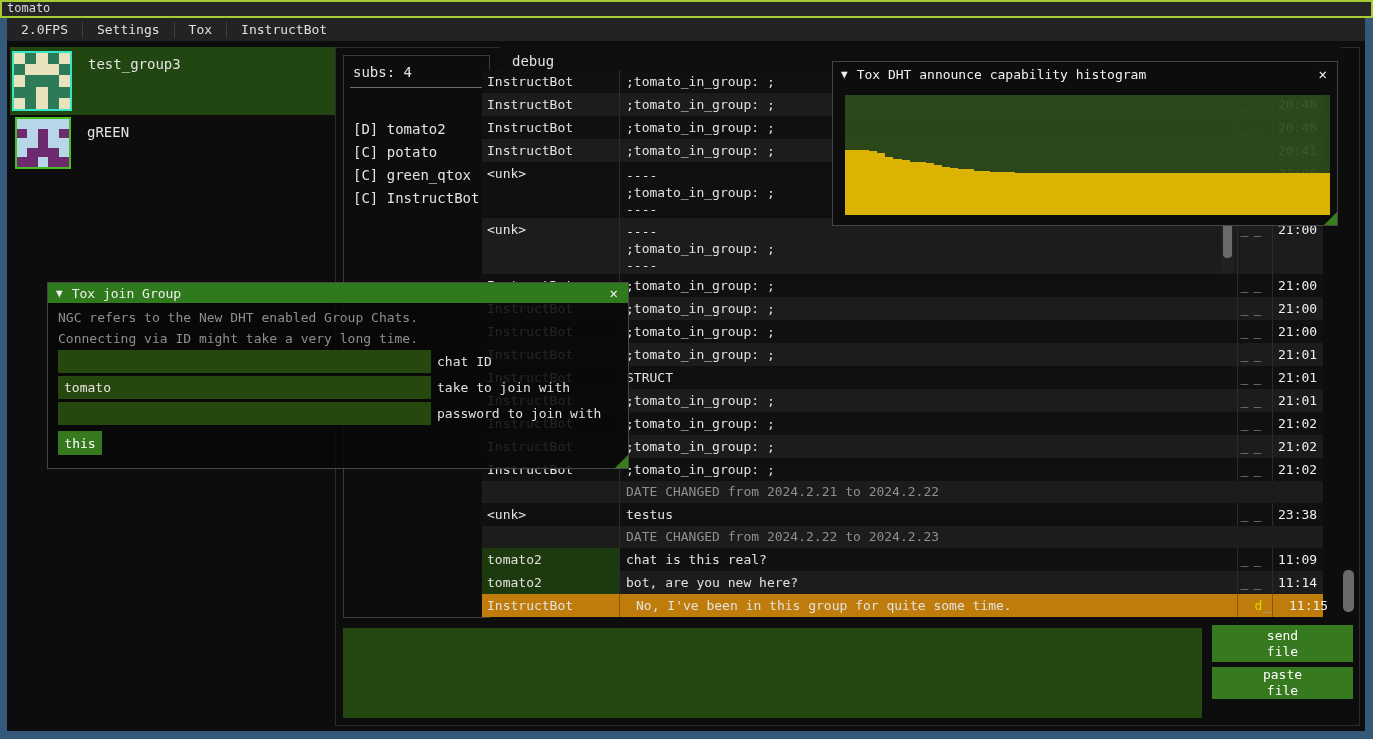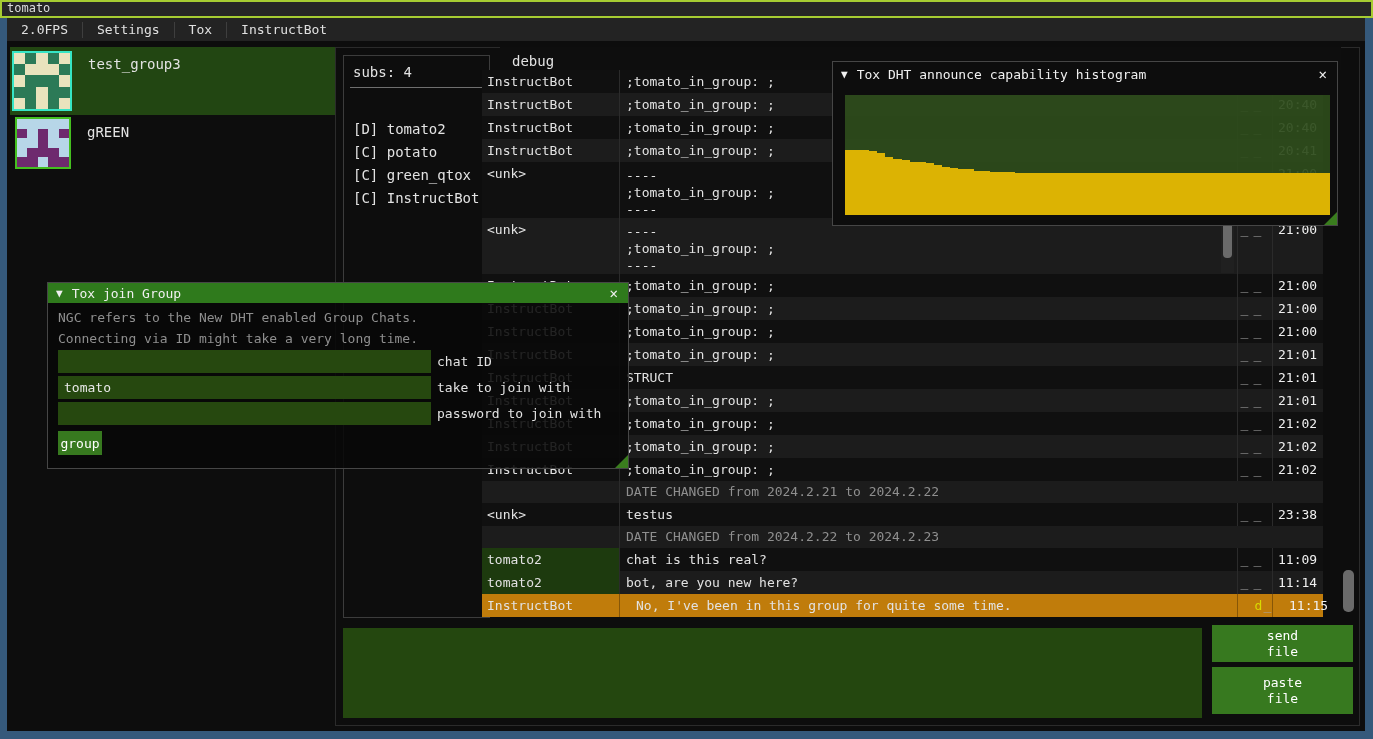--- a/index.html
+++ b/index.html
@@ -60,21 +60,21 @@
   .hl-row .cell-msg,.hl-row .cell-flags,.hl-row .cell-time{border-left-color:rgba(0,0,0,0.3);padding-left:16px;}
   .hl-row .flag:first-child{color:var(--flag-yellow);}
   .date-row .cell-msg .line{color:var(--text-dim);line-height:22px;}
   .row-scroll-track{position:absolute;right:3px;top:1px;width:13px;height:54px;background:#202020;}
   .row-scroll-thumb{position:absolute;left:2px;top:3px;width:9px;height:36px;background:var(--scroll-thumb);border-radius:4px;}
   .main-scroll-thumb{left:1343px;top:570px;width:11px;height:42px;background:var(--scroll-thumb);border-radius:5px;z-index:3;}
   
   .composer-input{left:343px;top:628px;width:859px;height:90px;background:var(--green-textarea);border:none;outline:none;resize:none;color:#e8e8e8;font-family:inherit;font-size:14px;padding:6px;z-index:1;}
   .file-btn{width:141px;background:var(--green-button);color:#fff;font-size:13px;line-height:16px;display:flex;align-items:center;justify-content:center;text-align:center;white-space:pre-line;z-index:1;font-family:inherit;border:none;}
   .send-btn{left:1212px;top:625px;height:37px;}
-  .paste-btn{left:1212px;top:667px;height:47px;}
+  .paste-btn{left:1212px;top:667px;height:32px;}
   
   .fwin{z-index:5;outline:1px solid #464646;}
   .fwin-title{display:flex;align-items:center;font-size:13px;color:#f0f0f0;}
   .collapse-arrow{font-size:11px;margin:0 9px 0 8px;}
   .close-x{margin-left:auto;margin-right:10px;font-size:14px;cursor:default;}
   .join-win{left:48px;top:283px;width:580px;height:185px;}
   .join-title{height:20px;background:var(--green-window-title);}
   .join-body{position:absolute;left:0;top:20px;width:580px;height:165px;background:rgba(8,8,8,0.88);font-size:13px;}
   .join-desc{position:absolute;left:10px;color:var(--text-dim);white-space:pre;}
   .join-field{position:absolute;display:flex;align-items:center;}
@@ -443,21 +443,21 @@
         <span class="join-label">chat ID</span>
       </div>
       <div class="join-field" style="left:10px;top:73px">
         <input class="join-input" value="tomato" style="">
         <span class="join-label">take to join with</span>
       </div>
       <div class="join-field" style="left:10px;top:99px">
         <input class="join-input" value="" style="">
         <span class="join-label">password to join with</span>
       </div>
-      <button class="join-btn">group</button>
+      <button class="join-btn">this</button>
       <div class="grip"></div>
     </div>
   </div>
 
   <div class="abs fwin hist-win">
     <div class="fwin-title hist-title">
       <span class="collapse-arrow">▼</span>
       <span>Tox DHT announce capability histogram</span>
       <span class="close-x">✕</span>
     </div>

